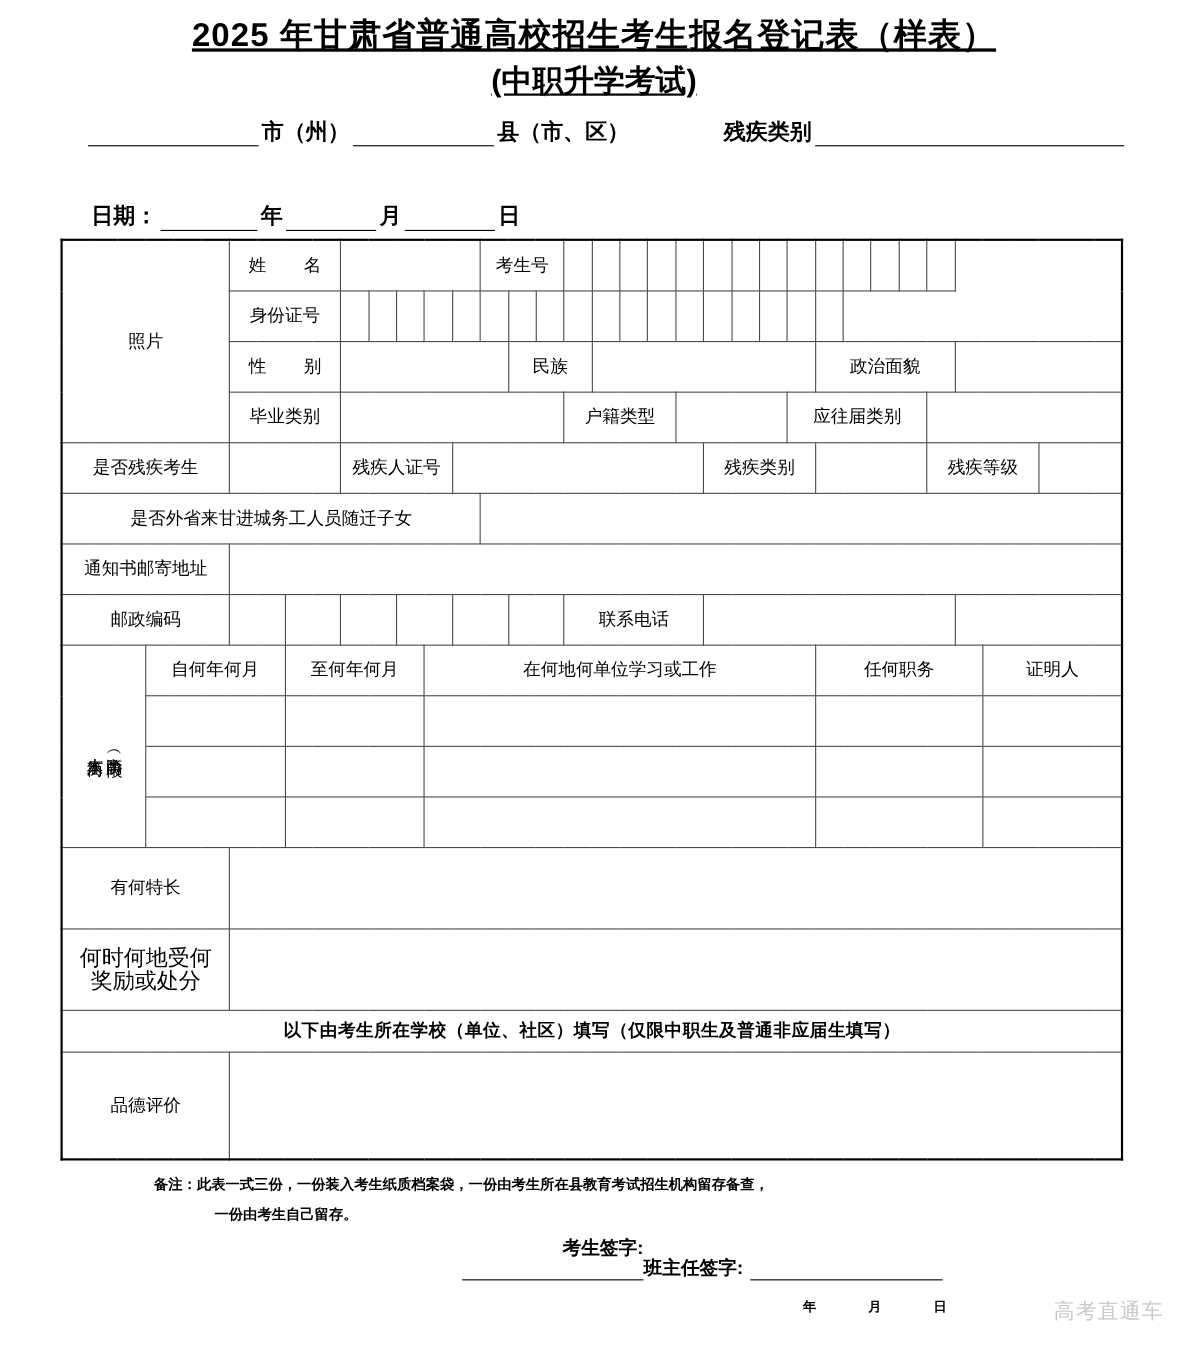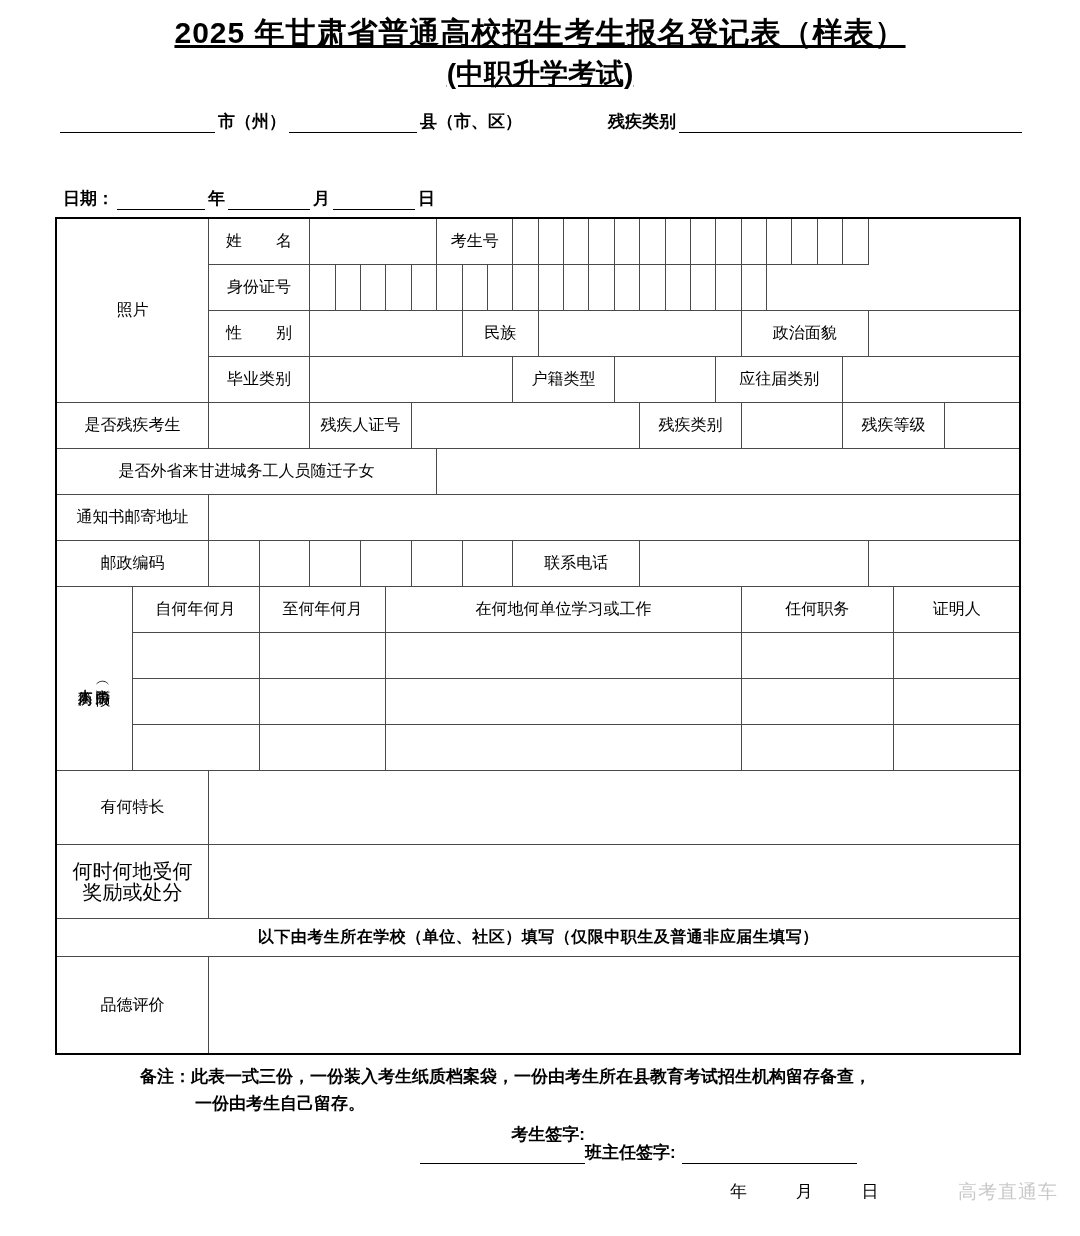--- a/index.html
+++ b/index.html
@@ -30,23 +30,23 @@
   }
   .title-line2 {
     font-size: 28px;
     font-weight: bold;
     line-height: 40px;
   }
 
   
   .header-fields {
     margin-top: 12px;
-    padding-left: 60px;
+    padding-left: 80px;
     padding-right: 58px;
-    font-size: 17px;
+    font-size: 20px;
     font-weight: bold;
   }
   .hf-row {
     display: flex;
     align-items: flex-end;
     height: 27px;
   }
   .hf-row.r2 { height: 29px; margin-top: 48px; }
   .blank {
     border-bottom: 1.5px solid #000;
@@ -111,21 +111,21 @@
     font-weight: bold;
     font-size: 18px;
     letter-spacing: 0.5px;
   }
 
   
   .remark {
     margin-top: 8px;
     padding-left: 140px;
     padding-right: 55px;
-    font-size: 17px;
+    font-size: 13px;
     font-weight: bold;
     line-height: 27px;
   }
   .remark .l2 { padding-left: 55px; }
 
   
   .sigs {
     margin-top: 14px;
     padding-left: 140px;
     padding-right: 55px;
@@ -138,22 +138,22 @@
     height: 33px;
     align-items: flex-end;
   }
   .sig-col { display: flex; align-items: flex-end; }
   .sig-col.left  { width: 445px; flex-direction: column; }
   .sig-line { border-bottom: 1.5px solid #000; width: 165px; height: 17px; margin-left: 6px; }
   .sig-line.short { width: 175px; }
   .date-row {
     margin-top: 16px;
     padding-left: 590px;
-    font-size: 17px;
-    font-weight: normal;
+    font-size: 12px;
+    font-weight: bold;
     letter-spacing: 1px;
   }
   .date-row span { margin-right: 42px; }
 
   .watermark {
     position: absolute;
     right: 22px;
     top: 1179px;
     font-size: 19px;
     color: #c9c9c9;

